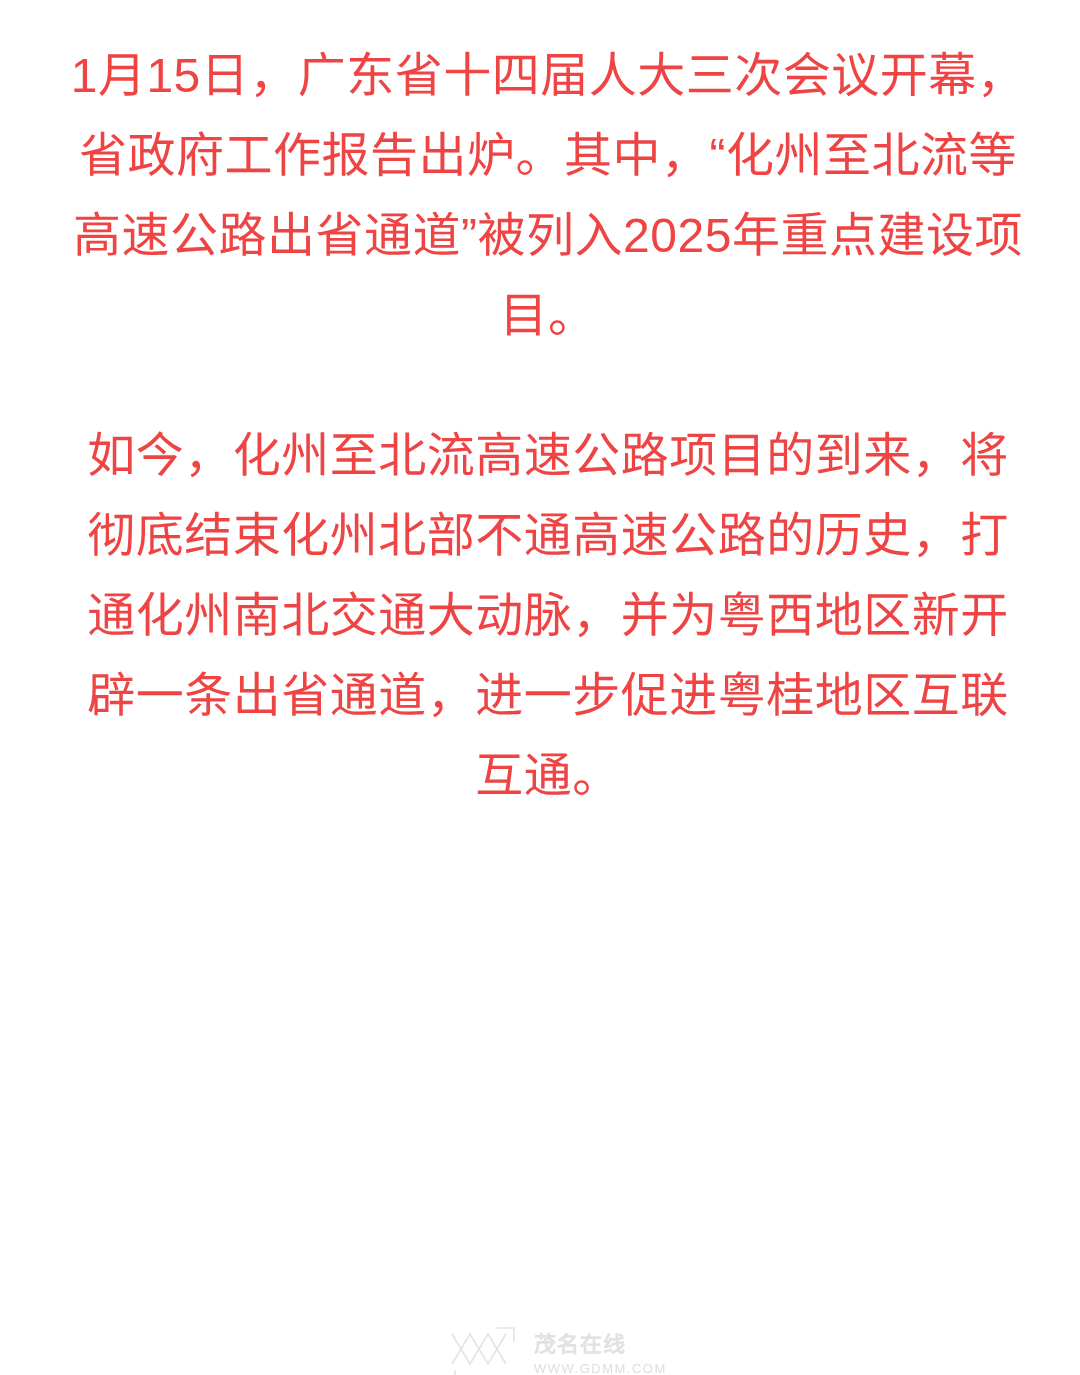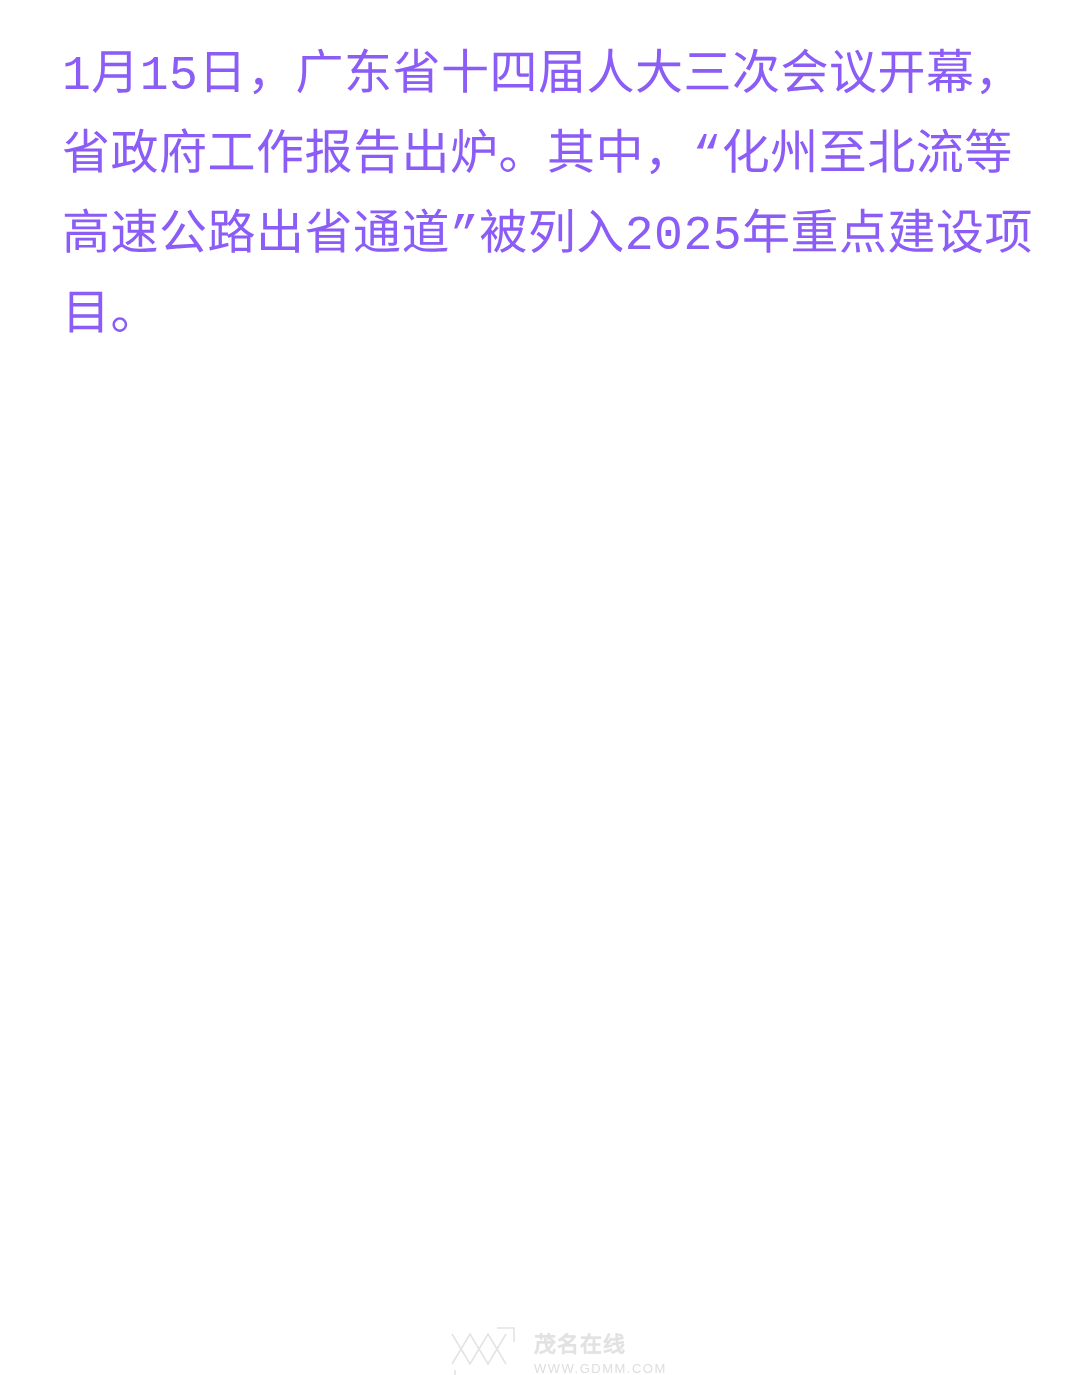--- a/index.html
+++ b/index.html
@@ -17,25 +17,24 @@
   .article {
     position: absolute;
     left: 62px;
     top: 36px;
     width: 972px;
   }
   .para {
     margin: 0 0 60px 0;
     font-size: 48px;
     line-height: 80px;
-    color: #8b5cf6;
+    color: #ef4444;
     white-space: pre-line;
-    text-align: left;
+    text-align: center;
     letter-spacing: 0.5px;
-    font-family: Liberation Mono, monospace;
   }
   .watermark {
     position: absolute;
     left: 450px;
     top: 1318px;
     display: flex;
     align-items: flex-start;
   }
   .wm-logo {
     width: 70px;
@@ -67,20 +66,25 @@
   }
 </style>
 </head>
 <body>
 
 <div class="article">
   <p class="para">1月15日，广东省十四届人大三次会议开幕，
 省政府工作报告出炉。其中，“化州至北流等
 高速公路出省通道”被列入2025年重点建设项
 目。</p>
+  <p class="para">如今，化州至北流高速公路项目的到来，将
+彻底结束化州北部不通高速公路的历史，打
+通化州南北交通大动脉，并为粤西地区新开
+辟一条出省通道，进一步促进粤桂地区互联
+互通。</p>
 </div>
 
 <div class="watermark">
   <svg class="wm-logo" viewBox="0 0 70 64" xmlns="http://www.w3.org/2000/svg">
     <g fill="none" stroke="#e5e3e3" stroke-width="1.6">
       <path d="M2,40 L20,10 L38,40 L56,10"></path>
       <path d="M2,10 L20,40 L38,10 L56,40"></path>
       <path d="M47,4 L64,4 L64,18"></path>
       <path d="M5,46 L5,62 L22,62"></path>
     </g>

